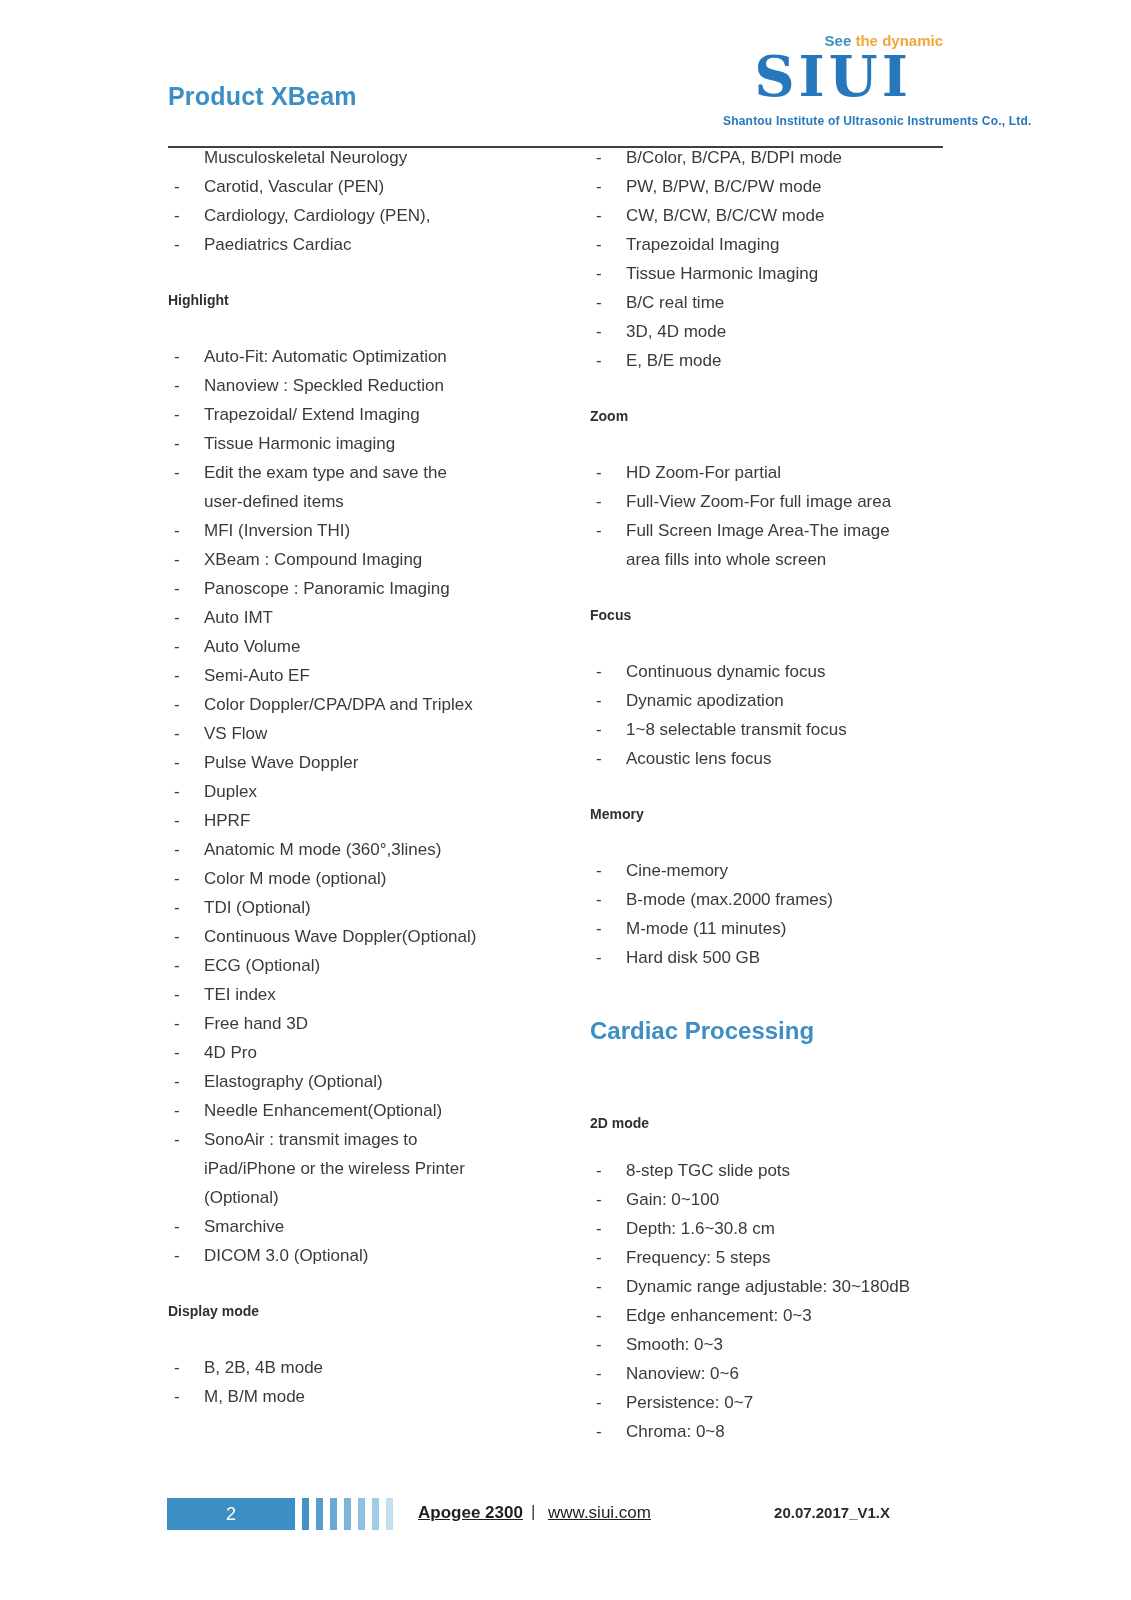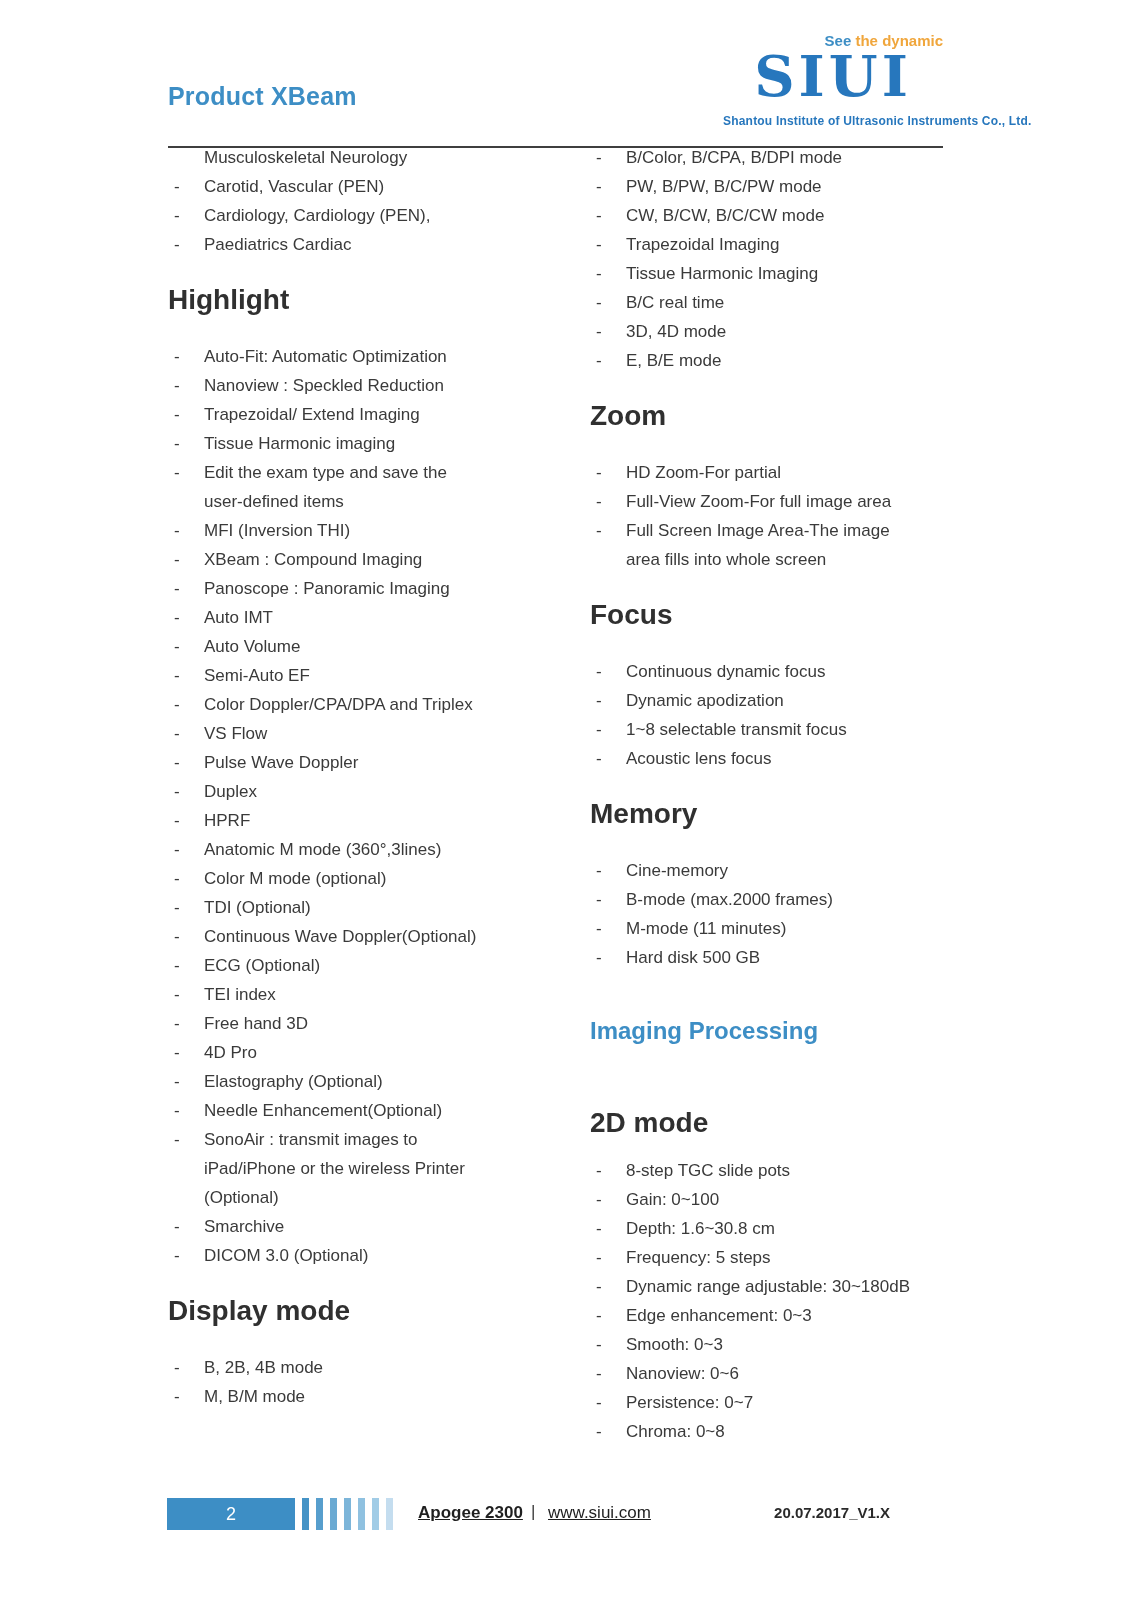--- a/index.html
+++ b/index.html
@@ -49,21 +49,21 @@
   .col-left  { width:422px; }
   .col-right { width:353px; }
   .list-item {
     position:relative;
     padding-left:36px;
     font-size:17px; line-height:29px;
   }
   .dash { position:absolute; left:6px; top:0; }
   .item-text { display:block; white-space:pre-line; }
   .section-heading {
-    font-size:28px; line-height:30px; font-weight:bold;
+    font-size:14px; line-height:30px; font-weight:bold;
     color:#303030;
     margin:26px 0 27px 0;
   }
   .section-heading.accent {
     font-size:24px; line-height:34px;
     color:var(--accent,#3d8ec5);
     margin:42px 0 0 0;
   }
   .section-heading.after-accent { margin-top:60px; margin-bottom:18px; }
   
@@ -325,21 +325,21 @@
           <span class="item-text">B-mode (max.2000 frames)</span>
         </div>
         <div class="list-item">
           <span class="dash">-</span>
           <span class="item-text">M-mode (11 minutes)</span>
         </div>
         <div class="list-item">
           <span class="dash">-</span>
           <span class="item-text">Hard disk 500 GB</span>
         </div>
-        <div class="section-heading accent">Imaging Processing</div>
+        <div class="section-heading accent">Cardiac Processing</div>
         <div class="section-heading after-accent">2D mode</div>
         <div class="list-item">
           <span class="dash">-</span>
           <span class="item-text">8-step TGC slide pots</span>
         </div>
         <div class="list-item">
           <span class="dash">-</span>
           <span class="item-text">Gain: 0~100</span>
         </div>
         <div class="list-item">

